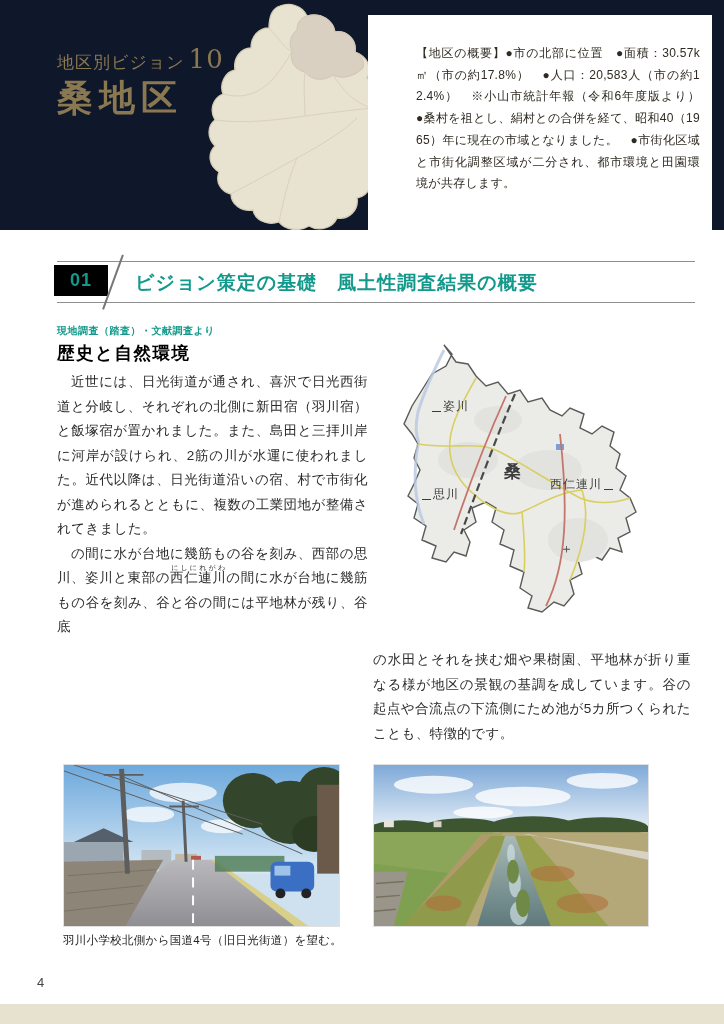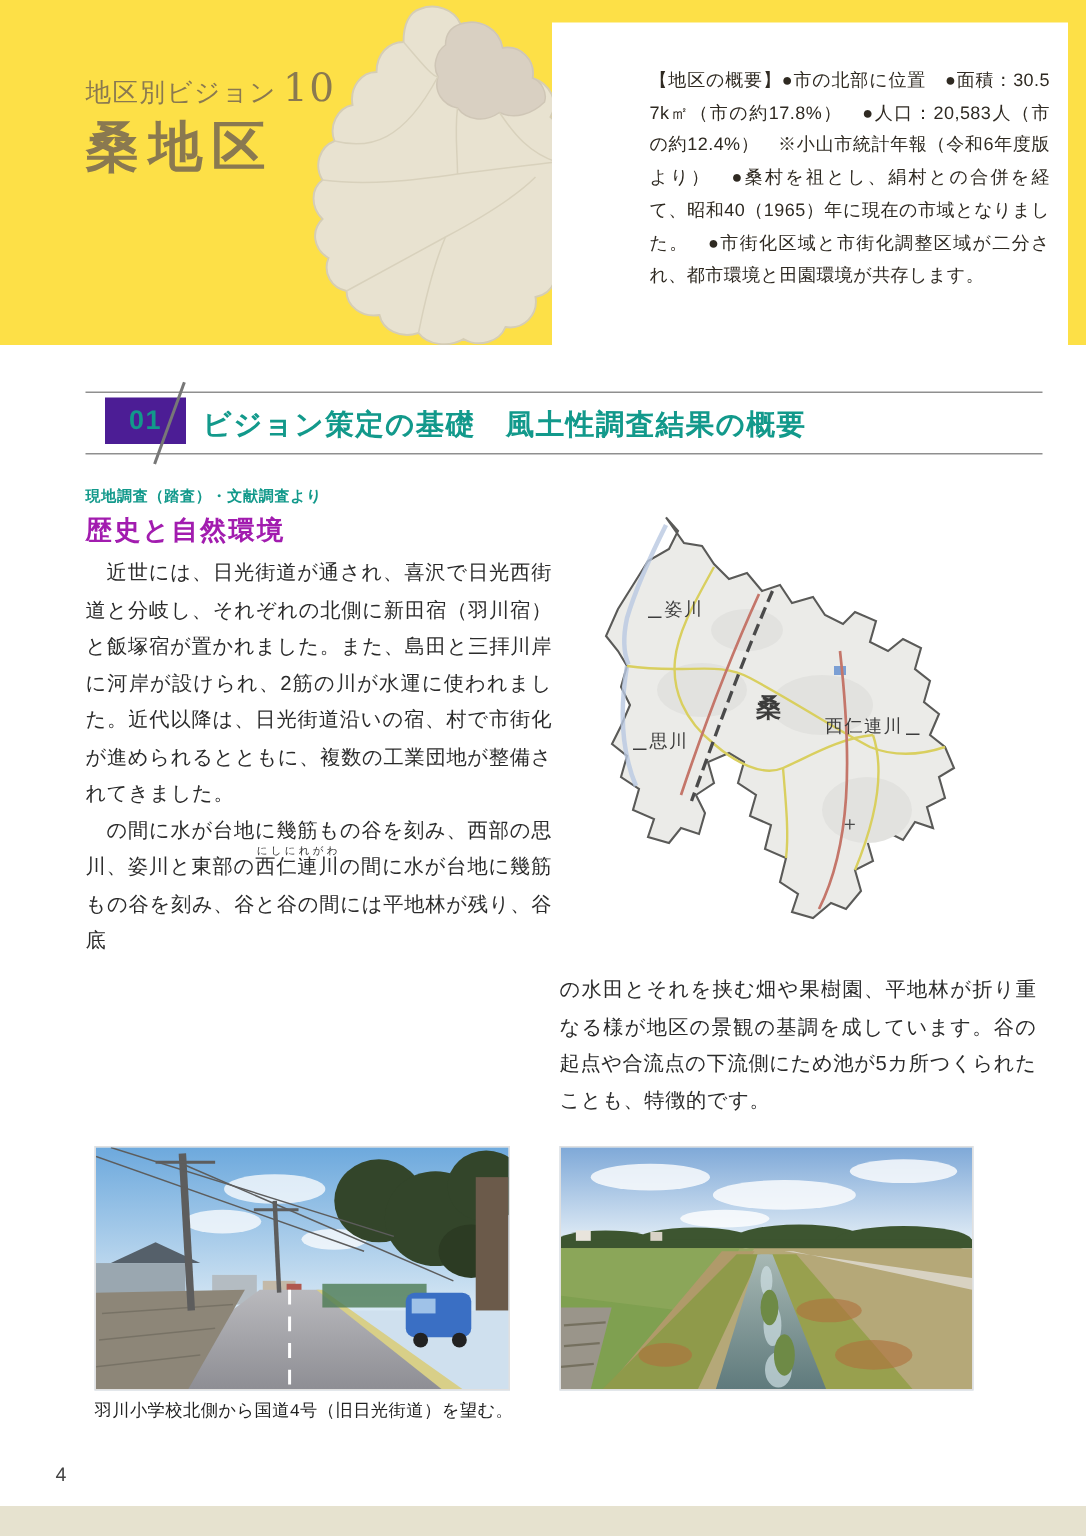--- a/index.html
+++ b/index.html
@@ -6,69 +6,69 @@
   html,body { background:#fff; }
   .page {
     position:relative; width:724px; height:1024px; margin:0 auto;
     background:#ffffff; overflow:hidden;
     font-family:"Liberation Sans", sans-serif; color:#2b2b2b;
   }
 
   
   .header-band {
     position:absolute; left:0; top:0; width:724px; height:230px;
-    background:#fde047;
+    background:#0f172a;
   }
   .city-map { position:absolute; left:185px; top:0; width:262px; height:230px; }
   .title-block { position:absolute; left:57px; top:44px; }
   .series-label {
     font-family:"DejaVu Serif", serif; color:#8a7950;
     font-size:17px; letter-spacing:1px;
   }
   .series-number { font-size:26px; margin-left:4px; }
   .district-title {
     font-family:"DejaVu Serif", serif; color:#8a7950;
     font-size:36px; font-weight:bold; letter-spacing:6px; margin-top:0;
   }
   .overview-box {
     position:absolute; left:368px; top:15px; width:344px; height:215px;
-    background:#ffffff; padding:28px 12px 10px 65px;
+    background:#ffffff; padding:28px 12px 10px 48px;
   }
   .overview-text {
     font-size:12px; line-height:21.7px; color:#2f2a22;
     text-align:justify; word-break:break-all; letter-spacing:0.3px;
   }
 
   
   .section-header { position:absolute; left:0; top:0; width:724px; }
   .rule { position:absolute; left:57px; width:638px; height:0; border-top:1px solid #8f8f8f; }
   .rule-top { top:261px; }
   .rule-bottom { top:302px; }
   .section-number-box {
-    position:absolute; left:70px; top:265px; width:54px; height:31px;
-    background:#4c1d95; color:#12998b; font-size:18px; font-weight:bold;
+    position:absolute; left:54px; top:265px; width:54px; height:31px;
+    background:#000000; color:#12998b; font-size:18px; font-weight:bold;
     display:flex; align-items:center; justify-content:center; letter-spacing:1px;
   }
   .section-slash {
     position:absolute; left:112px; top:253px; width:1.5px; height:58px;
     background:#777; transform:rotate(20deg);
   }
   .section-title {
     position:absolute; left:135px; top:270px;
     color:#12998b; font-size:19px; font-weight:bold; letter-spacing:1px;
   }
 
   
   .kicker {
     position:absolute; left:57px; top:324px;
     color:#12998b; font-size:10px; font-weight:bold; letter-spacing:0.5px;
   }
   .article-heading {
     position:absolute; left:57px; top:341px;
-    color:#a21caf; font-size:17.5px; font-weight:bold; letter-spacing:1.5px;
+    color:#000000; font-size:17.5px; font-weight:bold; letter-spacing:1.5px;
   }
   .col-left {
     position:absolute; left:57px; top:370px; width:311px;
   }
   .col-right-text {
     position:absolute; left:373px; top:648px; width:318px;
   }
   .body-text {
     font-size:13.5px; line-height:24.5px; letter-spacing:0.4px;
     text-align:justify; word-break:break-all; color:#2b2b2b;

